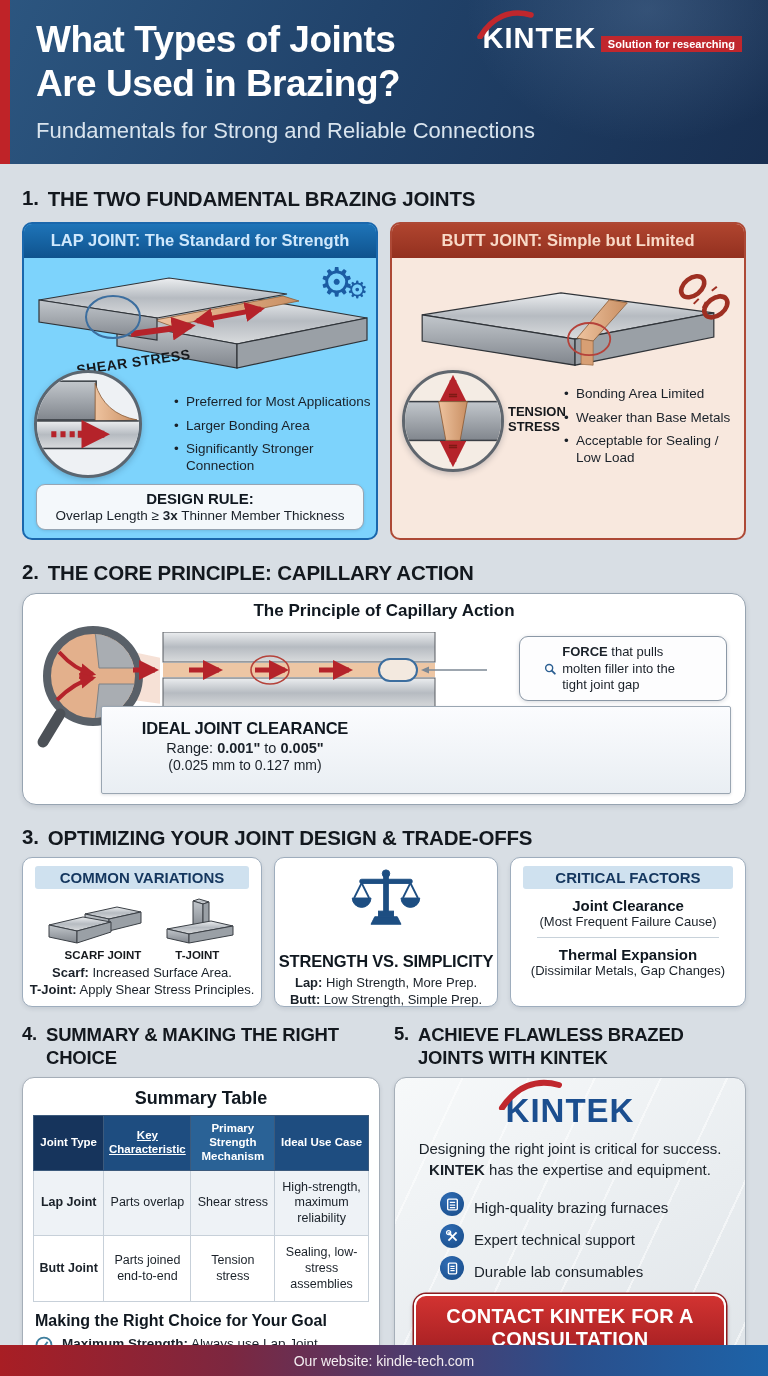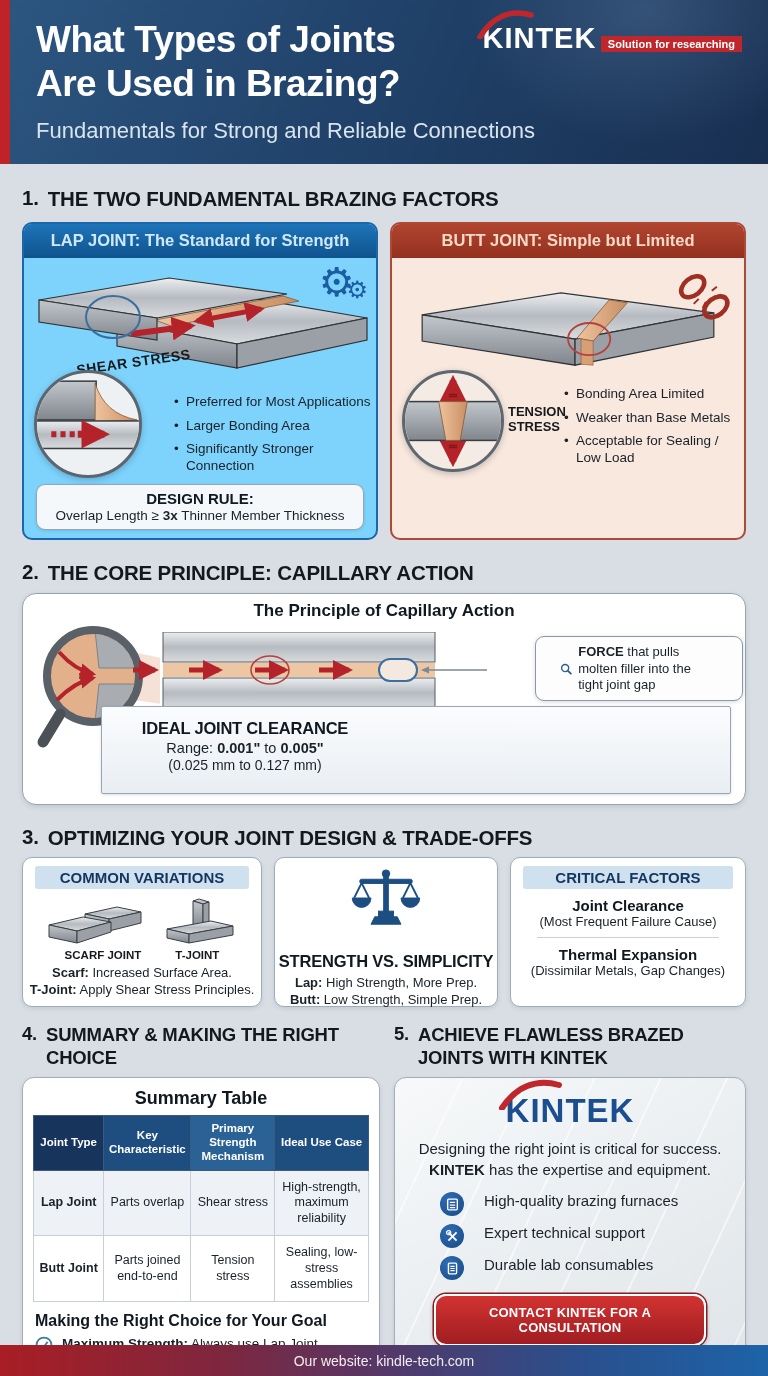--- a/index.html
+++ b/index.html
@@ -47,21 +47,21 @@
   .rule-box { position:absolute; left:12px; right:12px; bottom:8px; background:#f4f8fb; border:1.5px solid #97a5b3; border-radius:9px; text-align:center; padding:5px 4px 6px; z-index:2; box-shadow:0 1px 3px rgba(30,40,60,.15); }
   .rule-box .rt { font-size:15px; font-weight:bold; color:#101820; }
   .rule-box .rl { font-size:13.5px; color:#1a2129; margin-top:1px; }
   .rule-box .rl b { font-weight:bold; }
 
   
   .cap-panel { margin:8px 22px 0; height:212px; background:#fff; border:1.5px solid #97a4b1; border-radius:14px; position:relative; box-shadow:0 2px 5px rgba(30,40,60,.12); }
   .cap-title { position:absolute; left:0; right:0; top:7px; text-align:center; font-size:17px; font-weight:bold; color:#101820; }
   .mag-svg { position:absolute; left:12px; top:26px; }
   .plates-svg { position:absolute; left:104px; top:38px; }
-  .callout { position:absolute; right:2px; top:42px; width:208px; background:#fdfdfe; border:1.5px solid #8b98a6; border-radius:9px; padding:7px 24px; display:flex; gap:6px; align-items:center; box-shadow:0 1px 4px rgba(30,40,60,.18); }
+  .callout { position:absolute; right:18px; top:42px; width:208px; background:#fdfdfe; border:1.5px solid #8b98a6; border-radius:9px; padding:7px 24px; display:flex; gap:6px; align-items:center; box-shadow:0 1px 4px rgba(30,40,60,.18); }
   .callout .ctext { font-size:13px; color:#1a2129; line-height:1.25; }
   .clear-box { position:absolute; left:78px; right:14px; bottom:10px; height:88px; background:linear-gradient(#fbfcfe,#e9eef3); border:1.5px solid #9aa6b2; border-radius:2px; box-shadow:0 1px 3px rgba(30,40,60,.15); }
   .clear-left { position:absolute; left:18px; top:12px; width:250px; text-align:center; }
   .clear-left .ct { font-size:16.5px; font-weight:bold; color:#101820; letter-spacing:-0.2px; }
   .clear-left .cr { font-size:14.5px; color:#1a2129; margin-top:2px; }
   .clear-left .cr b { font-weight:bold; }
   .clear-left .cm { font-size:14px; color:#1a2129; margin-top:1px; }
   .slider { position:absolute; left:282px; right:16px; top:14px; }
   .slider-bar { height:15px; border-radius:8px; background:linear-gradient(90deg,#a81c22 0%,#e9bcb8 28%,#54ae4b 33%,#54ae4b 64%,#e3b3ae 70%,#b31f25 100%); border:1px solid #8f999f; }
   .knob { position:absolute; top:-5px; width:24px; height:24px; border-radius:50%; background:radial-gradient(circle at 35% 30%,#f2f3f4,#c2c7cb); border:1.5px solid #7d868d; transform:translateX(-50%); }
@@ -89,42 +89,42 @@
 
   
   .bottom { margin:16px 22px 0; display:grid; grid-template-columns:358px 352px; gap:14px; height:322px; }
   .bcol { display:flex; flex-direction:column; }
   .bcol .sec-h { margin:0; }
   .bcard { flex:1; margin-top:8px; background:#fff; border:1px solid #a5aeb8; border-radius:12px; padding:8px 10px; box-shadow:0 2px 4px rgba(30,40,60,.12); }
   .tbl-title { text-align:center; font-size:18px; font-weight:bold; color:#101820; margin:2px 0 6px; }
   table.sum { width:100%; border-collapse:collapse; }
   table.sum th { color:#fff; font-size:11.5px; font-weight:bold; padding:6px 3px; border:1px solid #3c5a7c; line-height:1.2; }
   table.sum th:nth-child(1){ background:#16345c; width:21%; }
-  table.sum th:nth-child(2){ background:#1e4d80; width:26%; }
+  table.sum th:nth-child(2){ background:#1e4d80; width:26%;text-decoration:underline; }
   table.sum th:nth-child(3){ background:#2a6296; width:25%; }
   table.sum th:nth-child(4){ background:#1e4d80; width:28%; }
   table.sum td { font-size:12.5px; color:#1a2129; text-align:center; padding:9px 3px; border:1px solid #c7d0d9; line-height:1.25; }
   table.sum tr:nth-child(2) td { background:#eef2f6; }
   table.sum td.jt { font-weight:bold; }
   .choices-title { font-size:16px; font-weight:bold; color:#101820; margin:10px 2px 6px; }
   .choice { display:flex; align-items:flex-start; gap:9px; margin:0 2px 6px; font-size:13.5px; color:#1a2129; }
   .choice b { font-weight:bold; }
   .choice svg { flex:none; margin-top:0; }
   .kcard { background:linear-gradient(150deg,#f7f9fa 0%,#e9edf0 55%,#dfe4e8 100%); text-align:center; padding-top:14px; position:relative; overflow:hidden; }
   .kcard::before { content:""; position:absolute; inset:0;
      background:repeating-linear-gradient(115deg, rgba(255,255,255,0.5) 0 2px, transparent 2px 60px); pointer-events:none; }
   .klogo { position:relative; display:inline-block; color:#1b4e8f; font-size:33px; font-weight:bold; letter-spacing:1px; }
   .klogo .swoosh { position:absolute; left:-8px; top:-14px; }
   .kintro { font-size:15px; color:#1a2129; line-height:1.4; margin-top:8px; position:relative; }
   .kintro b { font-weight:bold; }
   .features { margin:12px auto 0; width:260px; text-align:left; position:relative; }
-  .feat { display:flex; align-items:flex-start; gap:20px; margin-bottom:8px; font-size:15px; color:#1a2129; }
+  .feat { display:flex; align-items:flex-end; gap:10px; margin-bottom:8px; font-size:15px; color:#1a2129; }
   .fi { flex:none; width:24px; height:24px; border-radius:50%; background:radial-gradient(circle at 35% 30%,#2f6cb4,#174a86); display:flex; align-items:center; justify-content:center; }
-  .cta { display:block; margin:14px auto 0; width:272px; padding:9px 6px; border-radius:12px; border:2.5px solid #fff;
-     background:linear-gradient(#d23331,#a01d21); color:#fff; font-family:"Liberation Sans",sans-serif; font-weight:bold; font-size:13px; letter-spacing:0.2px;
+  .cta { display:block; margin:14px auto 0; width:312px; padding:9px 6px; border-radius:12px; border:2.5px solid #fff;
+     background:linear-gradient(#d23331,#a01d21); color:#fff; font-family:"Liberation Sans",sans-serif; font-weight:bold; font-size:20px; letter-spacing:0.2px;
      box-shadow:0 0 0 1.5px #8c1b1e, 0 2px 5px rgba(60,10,10,.4); cursor:pointer; position:relative; }
 
   
   .footer { position:absolute; left:0; right:0; bottom:0; height:31px; display:flex; align-items:center; justify-content:center;
      background:linear-gradient(90deg,#a81e24 0%,#7c2740 30%,#503a6b 52%,#2a4f8c 75%,#1d63a8 100%); color:#f3edf0; font-size:14px; }
 </style>
 </head>
 <body>
 
 <div class="page">
@@ -142,21 +142,21 @@
             <path d="M4,28 C16,8 34,0 55,6" stroke="#c0272d" stroke-width="5.5" fill="none" stroke-linecap="round"></path>
           </svg>
         <span>KINTEK</span>
       </span>
       <div class="tag">Solution for researching</div>
     </div>
   </div>
 
   <div class="sec-h" style="margin-top:22px;">
     <span>1.</span>
-    <span class="txt">THE TWO FUNDAMENTAL BRAZING FACTORS</span>
+    <span class="txt">THE TWO FUNDAMENTAL BRAZING JOINTS</span>
   </div>
 
   <div class="panels">
 
     <div class="panel panel-lap">
       <div class="panel-head">LAP JOINT: The Standard for Strength</div>
       <div class="panel-body">
         <svg class="illus" viewBox="0 0 350 135">
           <defs>
             <linearGradient id="gt1" x1="0" y1="0" x2="0" y2="1">

